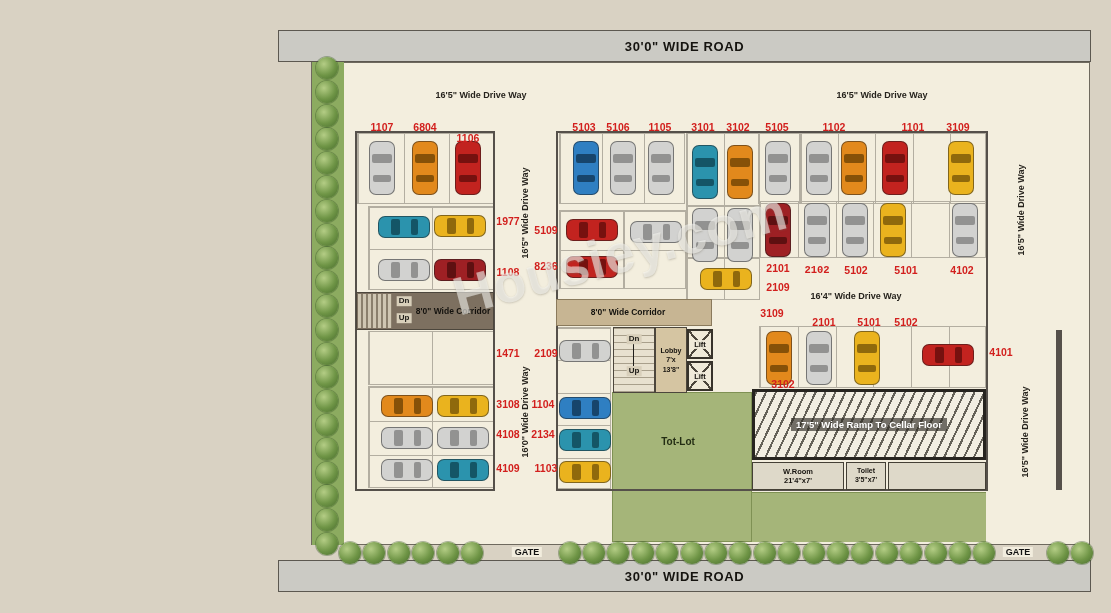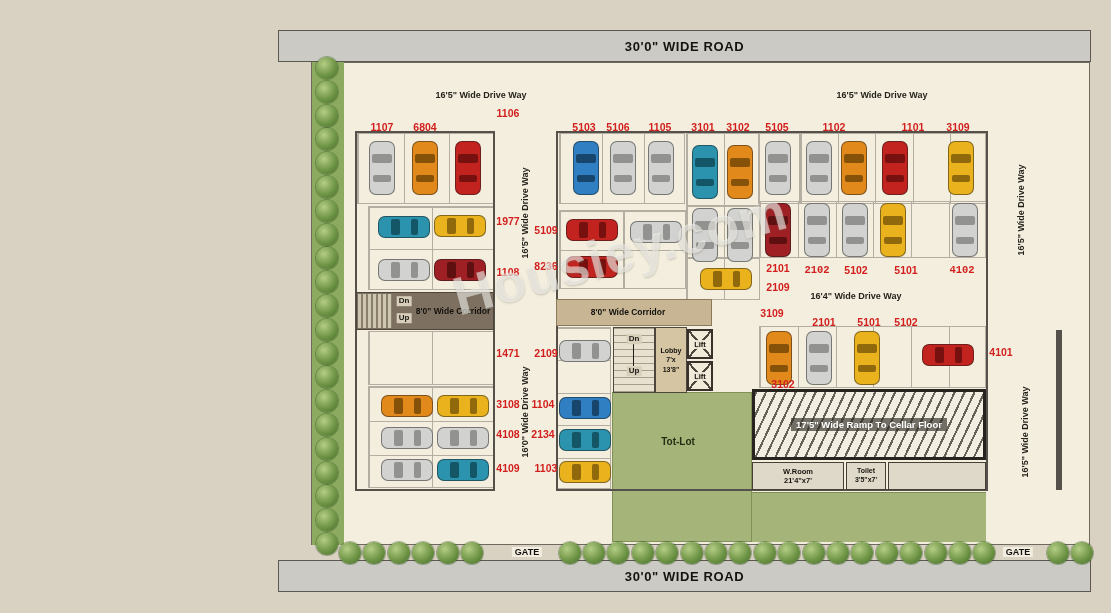--- a/index.html
+++ b/index.html
@@ -321,39 +321,39 @@
     <div class="car" style="left: 854px; top: 331px; width: 26px; height: 54px; background: rgb(234, 179, 30);">
       <i style="top: 24%; left: 9%; height: 17%; width: 82%; background: rgb(133, 97, 10);"></i>
       <i style="top: 63%; left: 12%; height: 14%; width: 76%; background: rgb(133, 97, 10);"></i>
     </div>
     <div class="car" style="left: 922px; top: 344px; width: 52px; height: 22px; background: rgb(194, 35, 31);">
       <i style="left: 24%; top: 9%; width: 17%; height: 82%; background: rgb(110, 15, 13);"></i>
       <i style="left: 63%; top: 12%; width: 14%; height: 76%; background: rgb(110, 15, 13);"></i>
     </div>
     <div class="stall-label" style="left: 382px; top: 127px;">1107</div>
     <div class="stall-label" style="left: 425px; top: 127px;">6804</div>
-    <div class="stall-label" style="left: 468px; top: 113px; margin-left: 40px;">1106</div>
+    <div class="stall-label" style="left: 468px; top: 138px;">1106</div>
     <div class="stall-label" style="left: 584px; top: 127px;">5103</div>
     <div class="stall-label" style="left: 618px; top: 127px;">5106</div>
     <div class="stall-label" style="left: 660px; top: 127px;">1105</div>
     <div class="stall-label" style="left: 703px; top: 127px;">3101</div>
     <div class="stall-label" style="left: 738px; top: 127px;">3102</div>
     <div class="stall-label" style="left: 777px; top: 127px;">5105</div>
     <div class="stall-label" style="left: 834px; top: 127px;">1102</div>
     <div class="stall-label" style="left: 913px; top: 127px;">1101</div>
     <div class="stall-label" style="left: 958px; top: 127px;">3109</div>
     <div class="stall-label" style="left: 508px; top: 221px;">1977</div>
     <div class="stall-label" style="left: 508px; top: 272px;">1108</div>
     <div class="stall-label" style="left: 546px; top: 230px;">5109</div>
     <div class="stall-label" style="left: 546px; top: 266px;">8236</div>
     <div class="stall-label" style="left: 778px; top: 268px;">2101</div>
     <div class="stall-label" style="left: 817px; top: 270px; font-family: Liberation Mono, monospace;">2102</div>
     <div class="stall-label" style="left: 856px; top: 270px;">5102</div>
     <div class="stall-label" style="left: 906px; top: 270px;">5101</div>
-    <div class="stall-label" style="left: 962px; top: 270px; font-family: Liberation Mono, monospace;">4102</div>
+    <div class="stall-label" style="left: 962px; top: 270px;">4102</div>
     <div class="stall-label" style="left: 778px; top: 287px;">2109</div>
     <div class="stall-label" style="left: 772px; top: 313px;">3109</div>
     <div class="stall-label" style="left: 508px; top: 353px;">1471</div>
     <div class="stall-label" style="left: 546px; top: 353px;">2109</div>
     <div class="stall-label" style="left: 824px; top: 322px;">2101</div>
     <div class="stall-label" style="left: 869px; top: 322px;">5101</div>
     <div class="stall-label" style="left: 906px; top: 322px;">5102</div>
     <div class="stall-label" style="left: 1001px; top: 352px;">4101</div>
     <div class="stall-label" style="left: 783px; top: 384px;">3102</div>
     <div class="stall-label" style="left: 508px; top: 404px;">3108</div>

